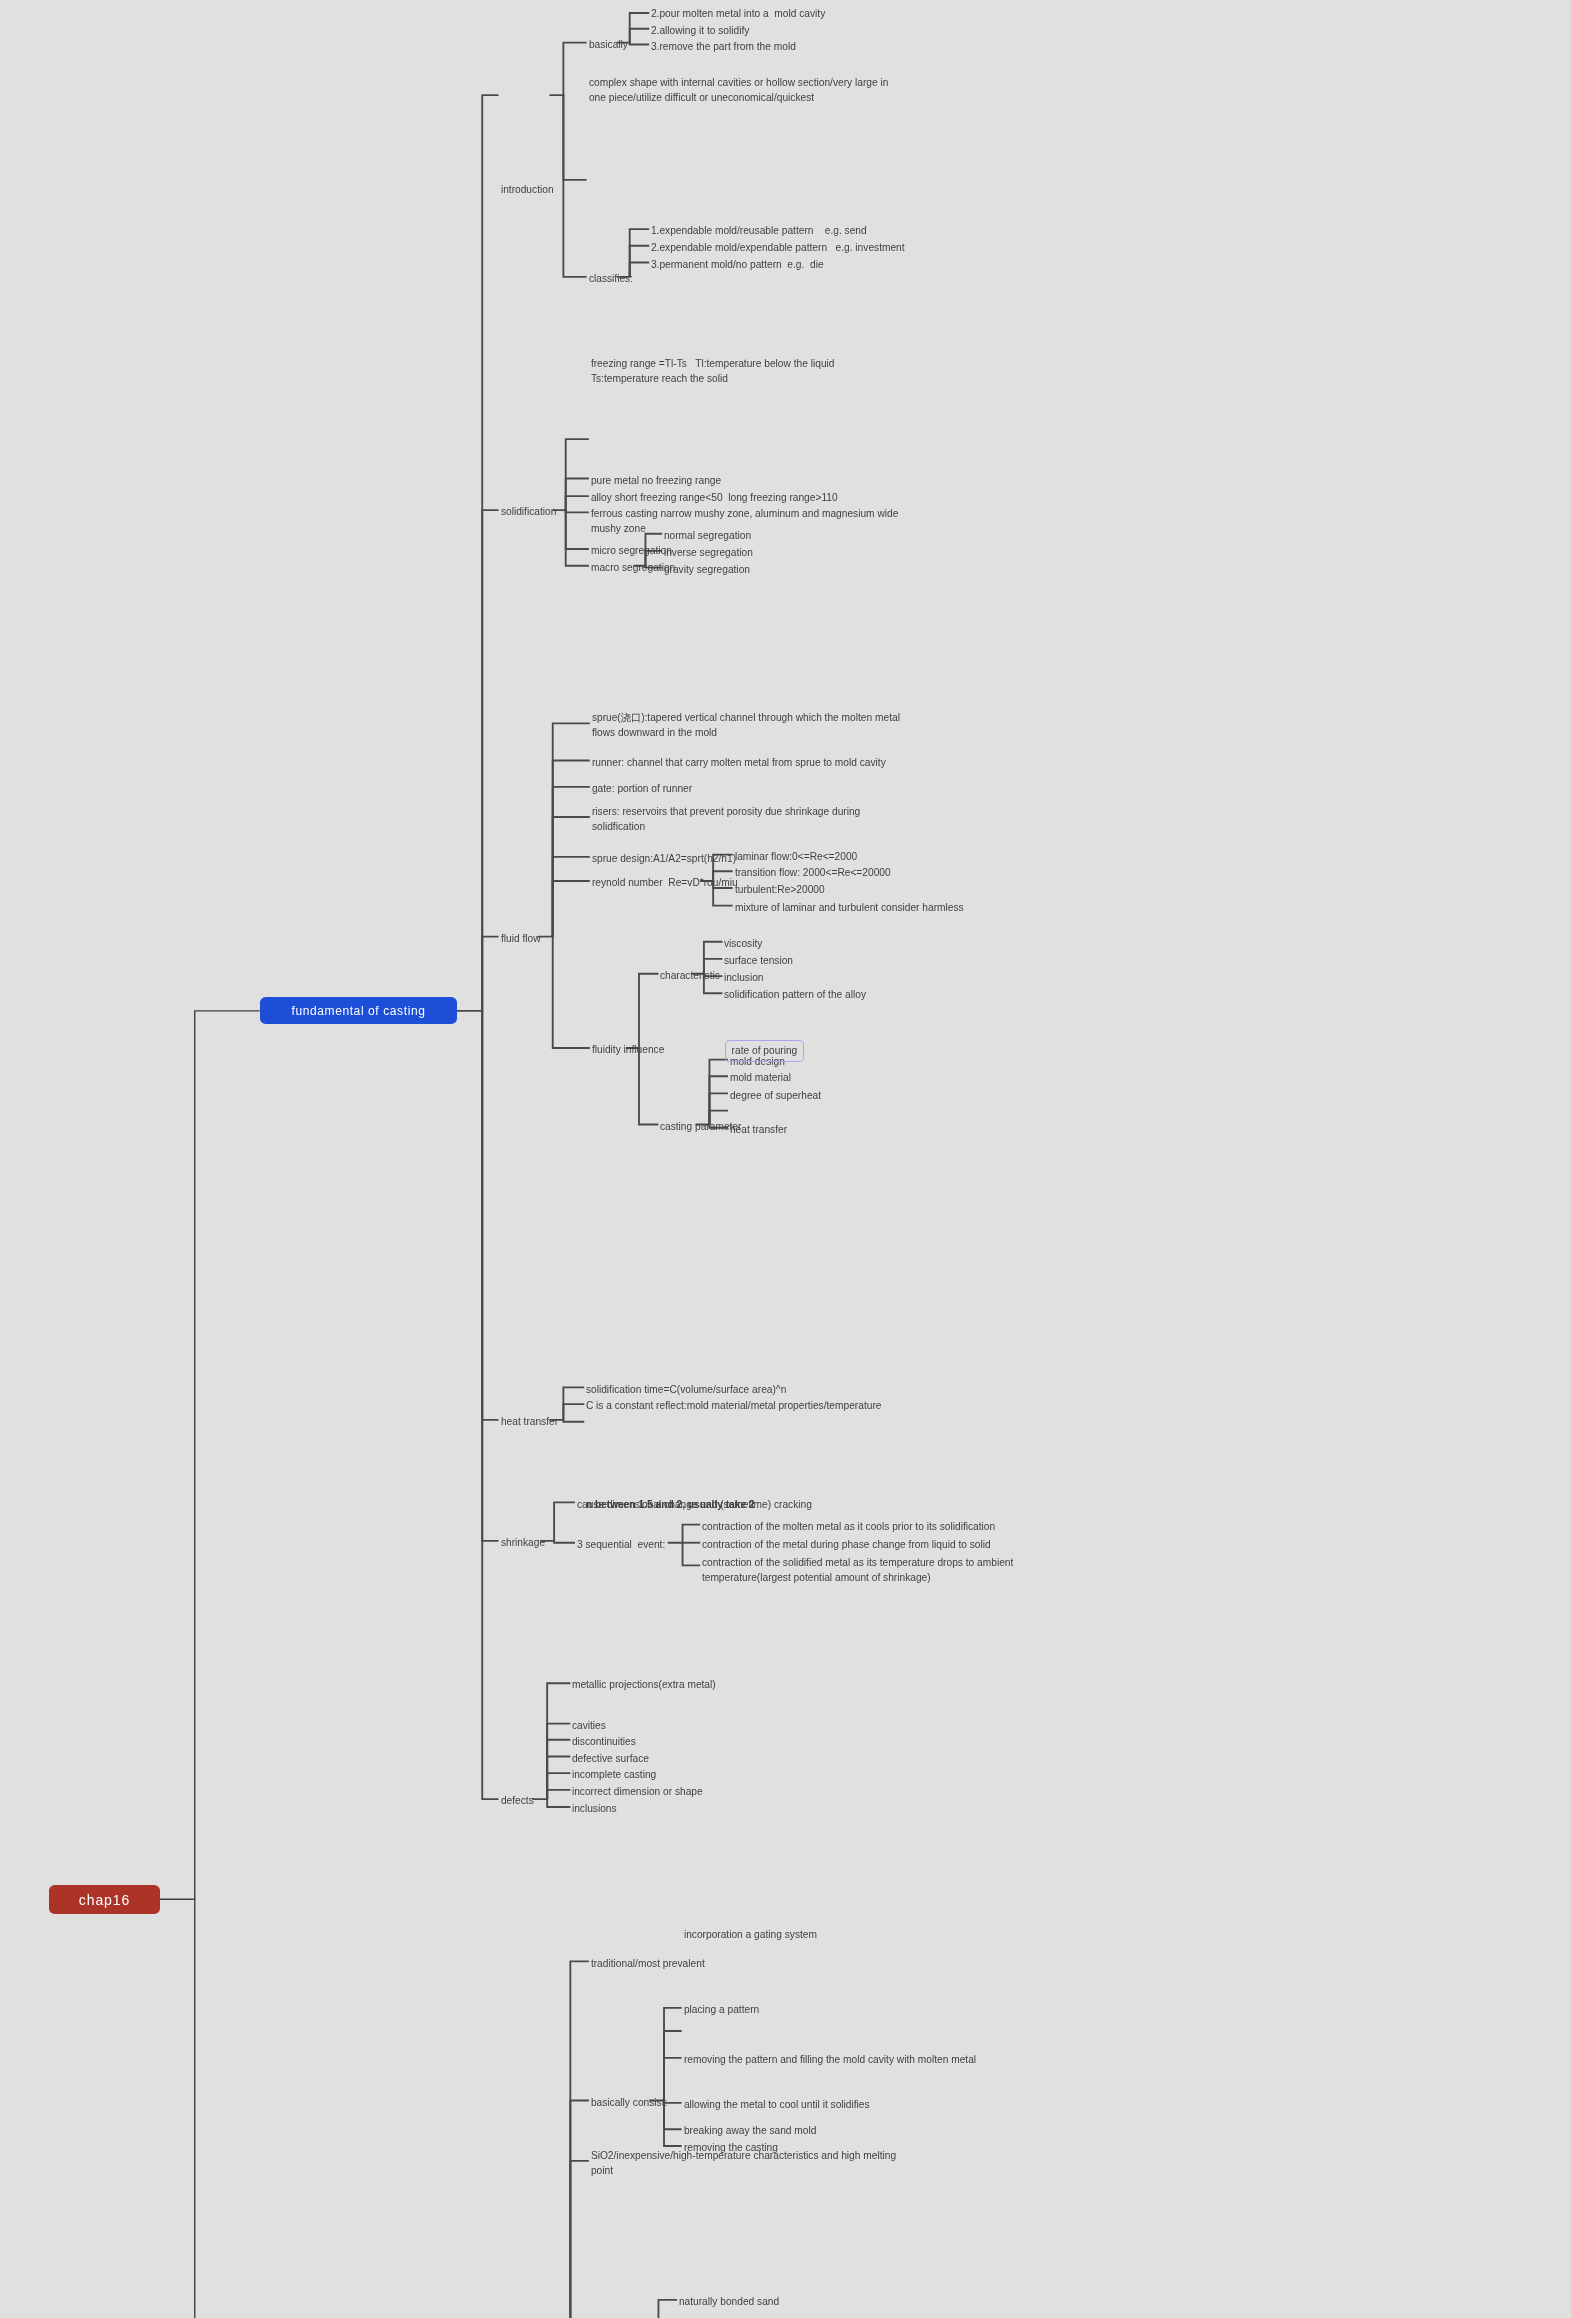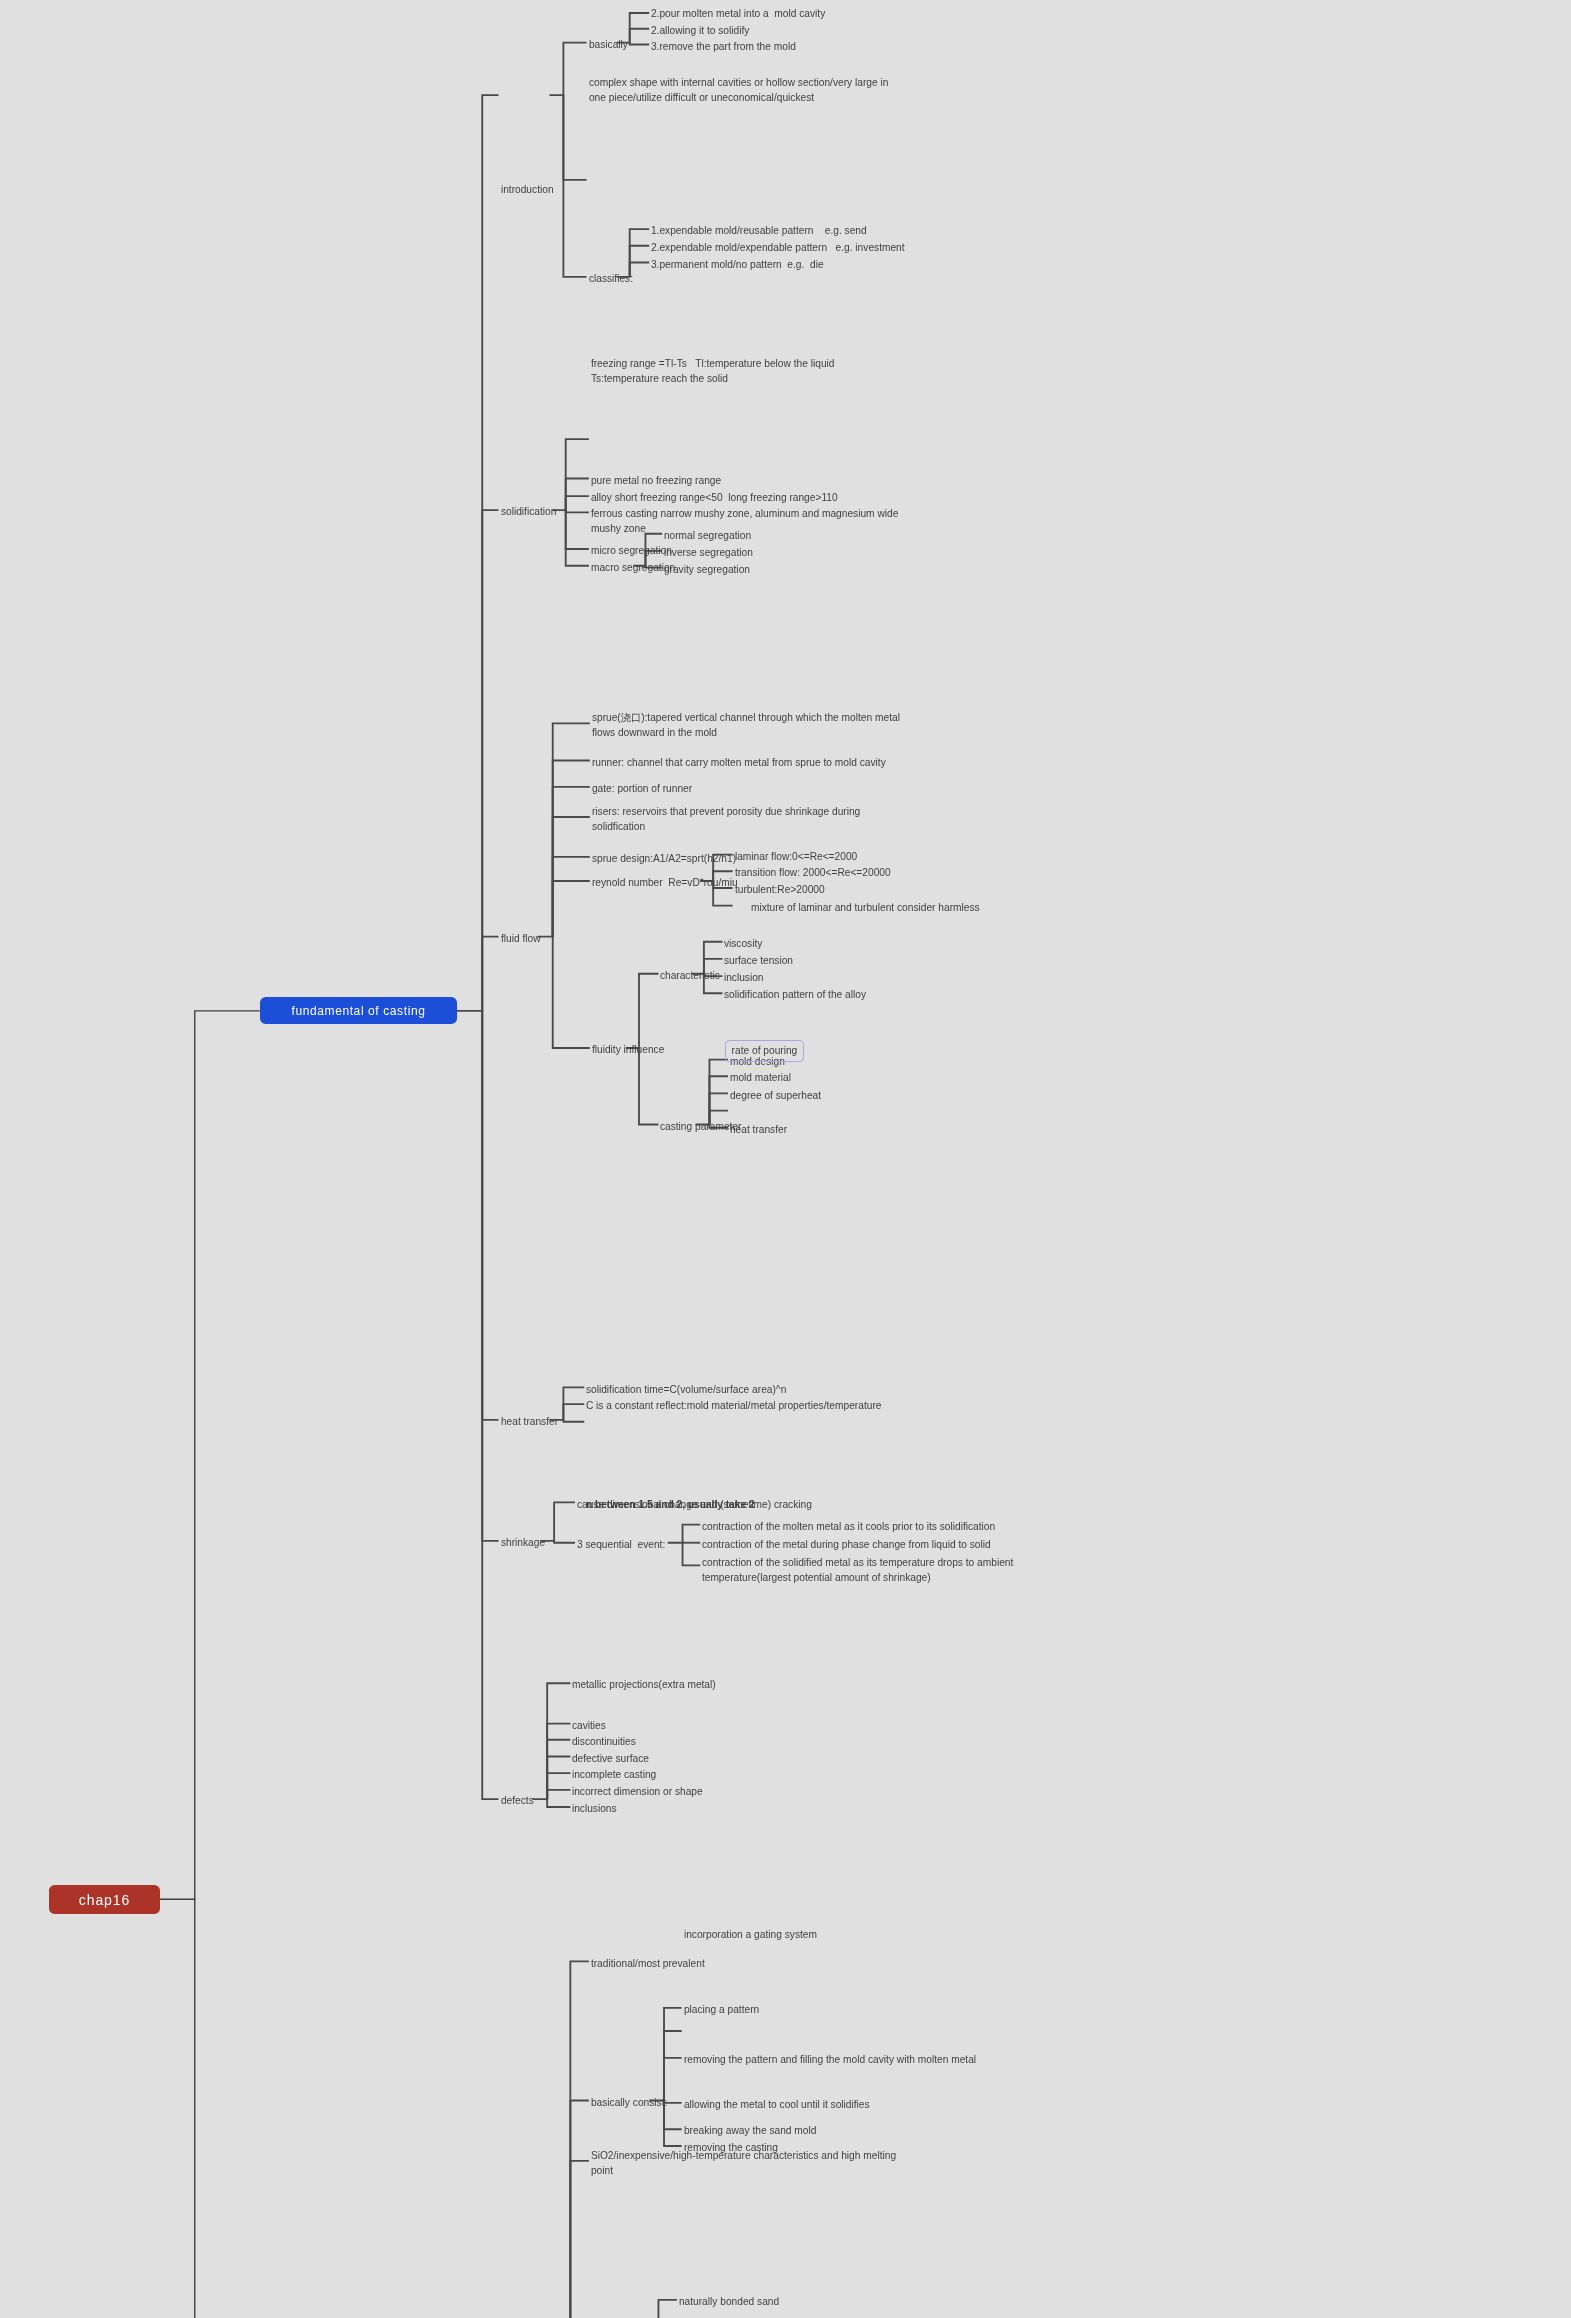--- a/index.html
+++ b/index.html
@@ -228,21 +228,21 @@
 flows downward in the mold</div>
   <div class="node txt" style="left:590px;top:754px;">runner: channel that carry molten metal from sprue to mold cavity</div>
   <div class="node txt" style="left:590px;top:780px;">gate: portion of runner</div>
   <div class="node txt" style="left:590px;top:803px;width:436px;">risers: reservoirs that prevent porosity due shrinkage during
 solidfication</div>
   <div class="node txt" style="left:590px;top:850px;">sprue design:A1/A2=sprt(h2/h1)</div>
   <div class="node txt" style="left:590px;top:874px;">reynold number  Re=vD*rou/miu</div>
   <div class="node txt" style="left:733px;top:848px;">laminar flow:0&lt;=Re&lt;=2000</div>
   <div class="node txt" style="left:733px;top:864px;">transition flow: 2000&lt;=Re&lt;=20000</div>
   <div class="node txt" style="left:733px;top:881px;">turbulent:Re&gt;20000</div>
-  <div class="node txt" style="left:733px;top:899px;margin-left:16px;">mixture of laminar and turbulent consider harmless</div>
+  <div class="node txt" style="left:733px;top:899px;">mixture of laminar and turbulent consider harmless</div>
 
   <div class="node txt" style="left:590px;top:1041px;">fluidity influence</div>
   <div class="node txt" style="left:658px;top:967px;">characteristic</div>
   <div class="node txt" style="left:722px;top:935px;">viscosity</div>
   <div class="node txt" style="left:722px;top:952px;">surface tension</div>
   <div class="node txt" style="left:722px;top:969px;">inclusion</div>
   <div class="node txt" style="left:722px;top:986px;">solidification pattern of the alloy</div>
 
   <div class="node txt" style="left:658px;top:1118px;">casting parameter</div>
   <div class="node txt" style="left:728px;top:1053px;">mold design</div>

